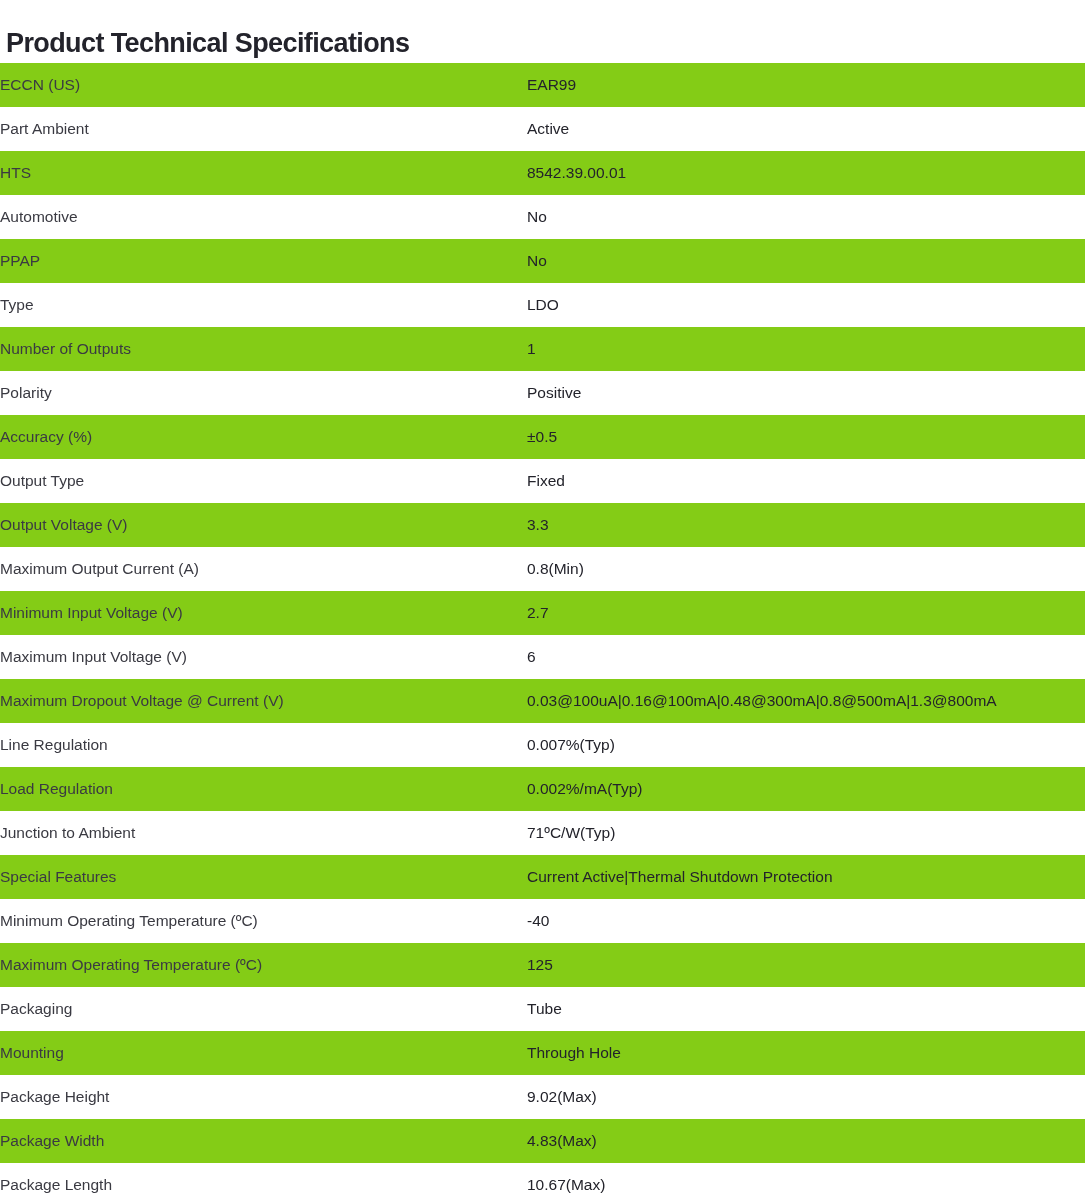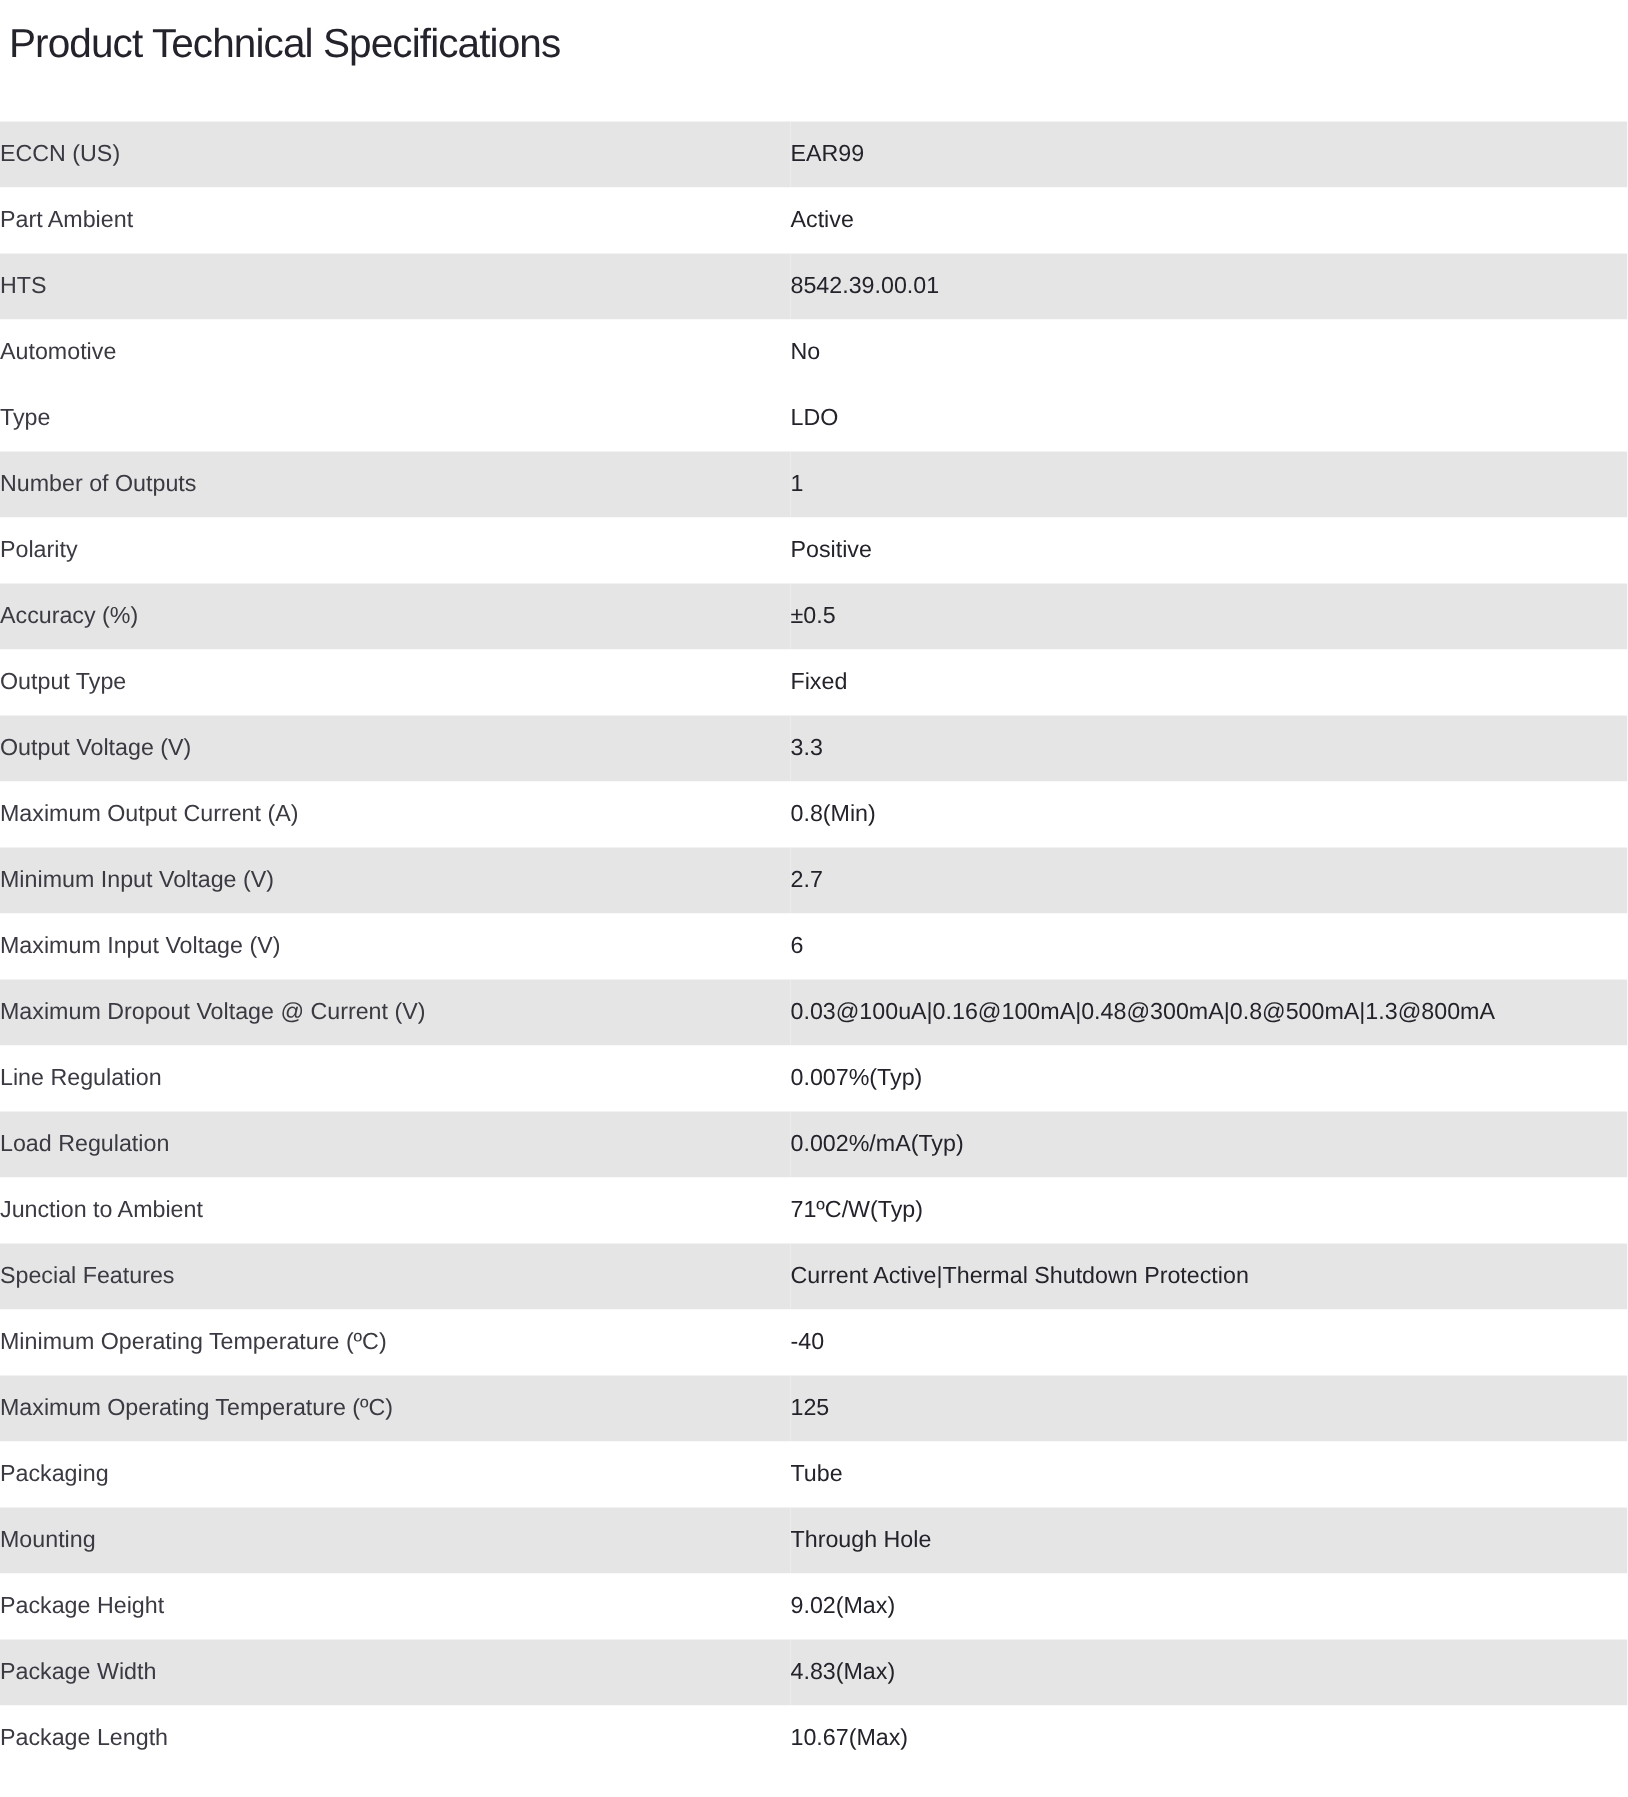--- a/index.html
+++ b/index.html
@@ -13,33 +13,33 @@
     min-height: 1198px;
     font-family: "Liberation Sans", sans-serif;
     color: #2b2b33;
   }
   .page {
     width: 1085px;
     padding: 0;
   }
   .page-title {
     font-size: 27px;
-    font-weight: normal;
+    font-weight: bold;
     letter-spacing: -0.6px;
     color: #23232b;
-    margin: 14px 0 0 6px;
-    padding-bottom: 36px;
+    margin: 28px 0 0 6px;
+    padding-bottom: 4px;
   }
   table.spec-table {
     width: 1085px;
     border-collapse: collapse;
     table-layout: fixed;
   }
   table.spec-table tr.shaded {
-    background: #e5e5e5;
+    background: #84cc16;
   }
   table.spec-table tr.plain {
     background: #ffffff;
   }
   table.spec-table td {
     padding: 11px 0 11px 0;
     vertical-align: top;
     font-size: 15.5px;
     line-height: 1.42;
   }
@@ -72,20 +72,24 @@
         <tr class="plain">
           <td class="spec-label">Part Ambient</td>
           <td class="spec-value">Active</td>
         </tr>
         <tr class="shaded">
           <td class="spec-label">HTS</td>
           <td class="spec-value">8542.39.00.01</td>
         </tr>
         <tr class="plain">
           <td class="spec-label">Automotive</td>
+          <td class="spec-value">No</td>
+        </tr>
+        <tr class="shaded">
+          <td class="spec-label">PPAP</td>
           <td class="spec-value">No</td>
         </tr>
         <tr class="plain">
           <td class="spec-label">Type</td>
           <td class="spec-value">LDO</td>
         </tr>
         <tr class="shaded">
           <td class="spec-label">Number of Outputs</td>
           <td class="spec-value">1</td>
         </tr>

